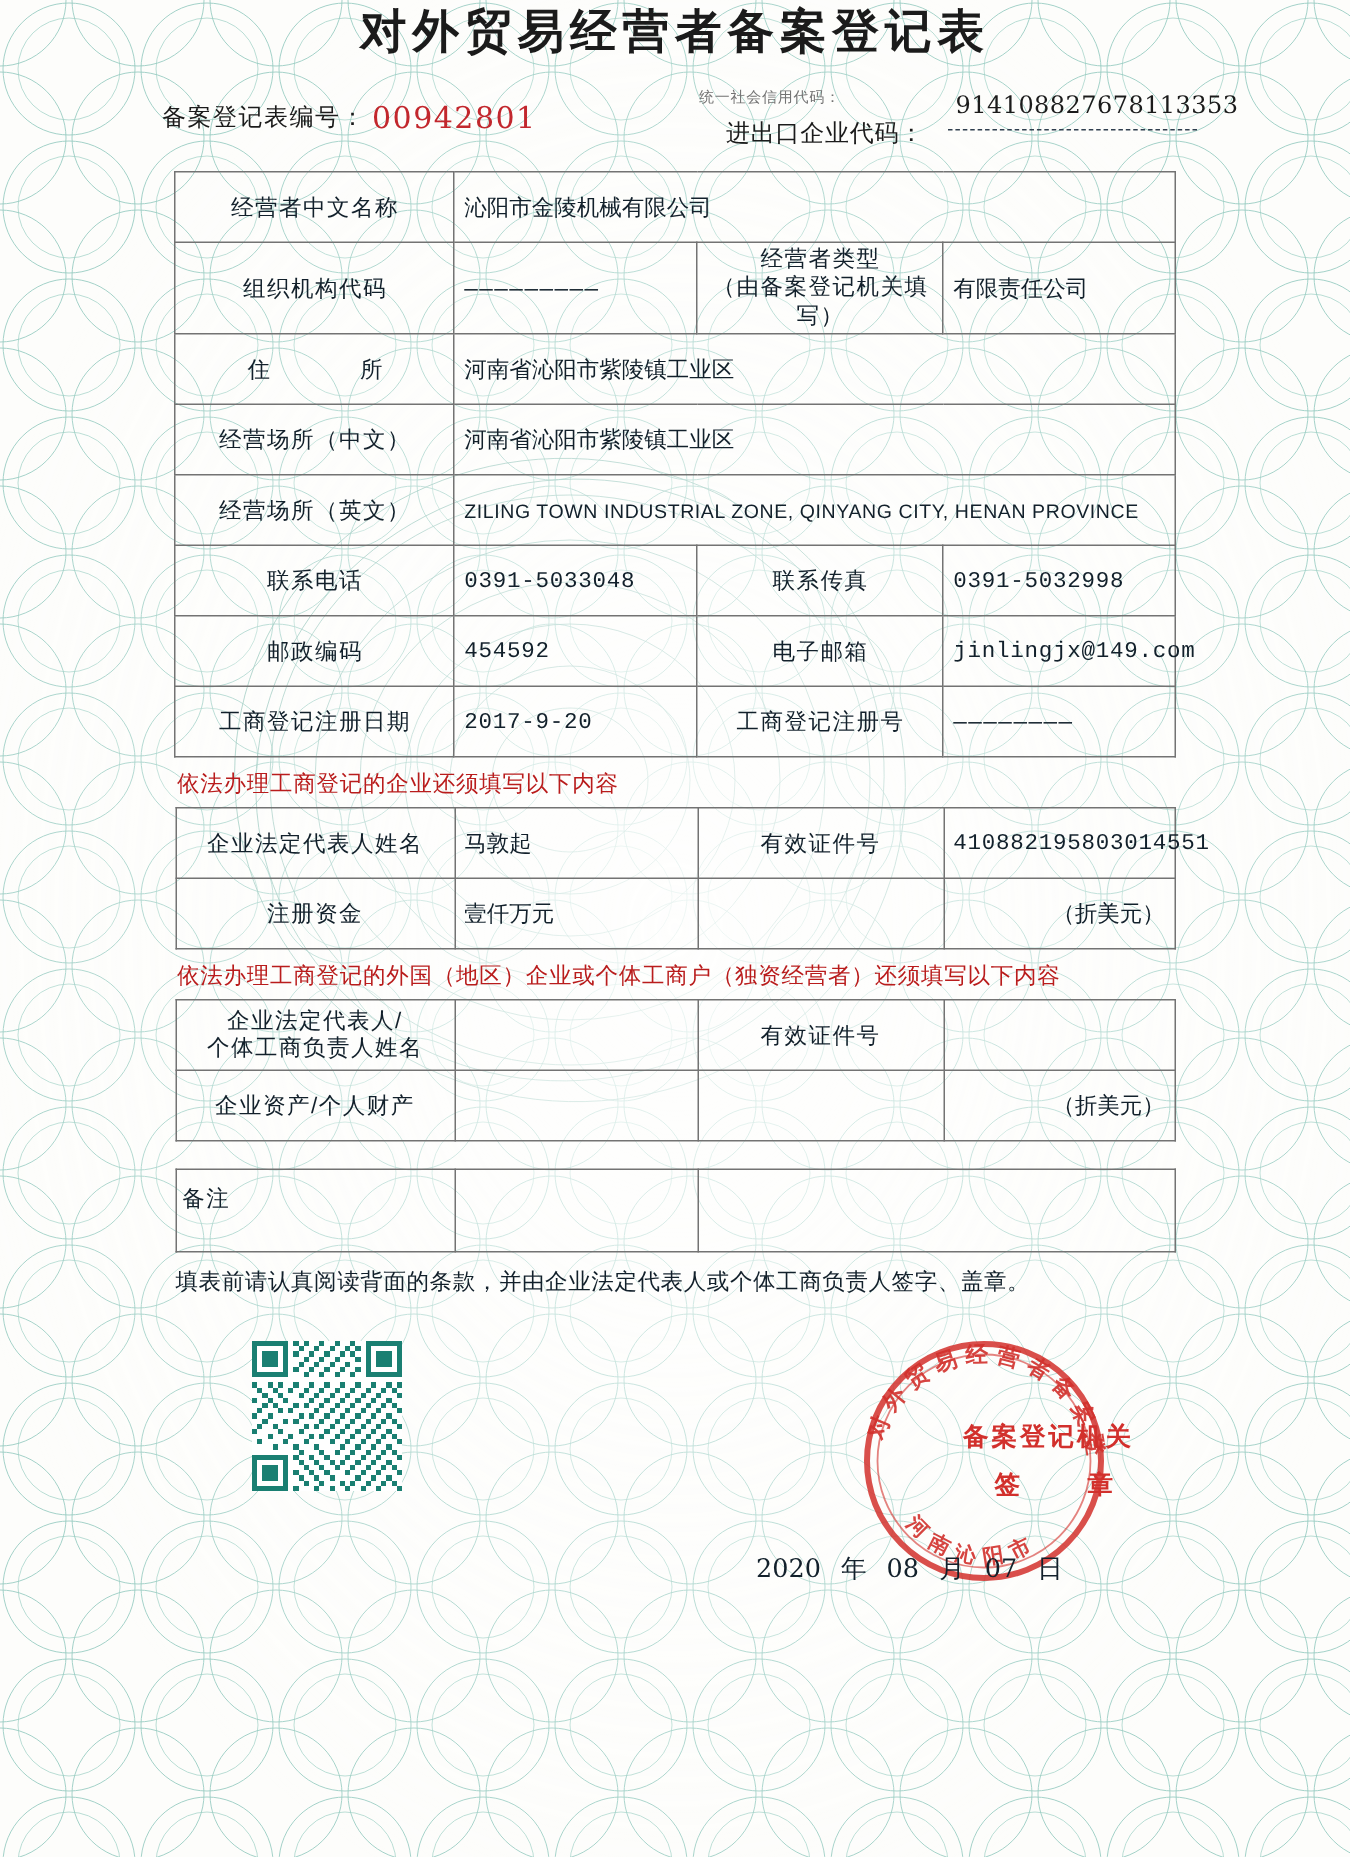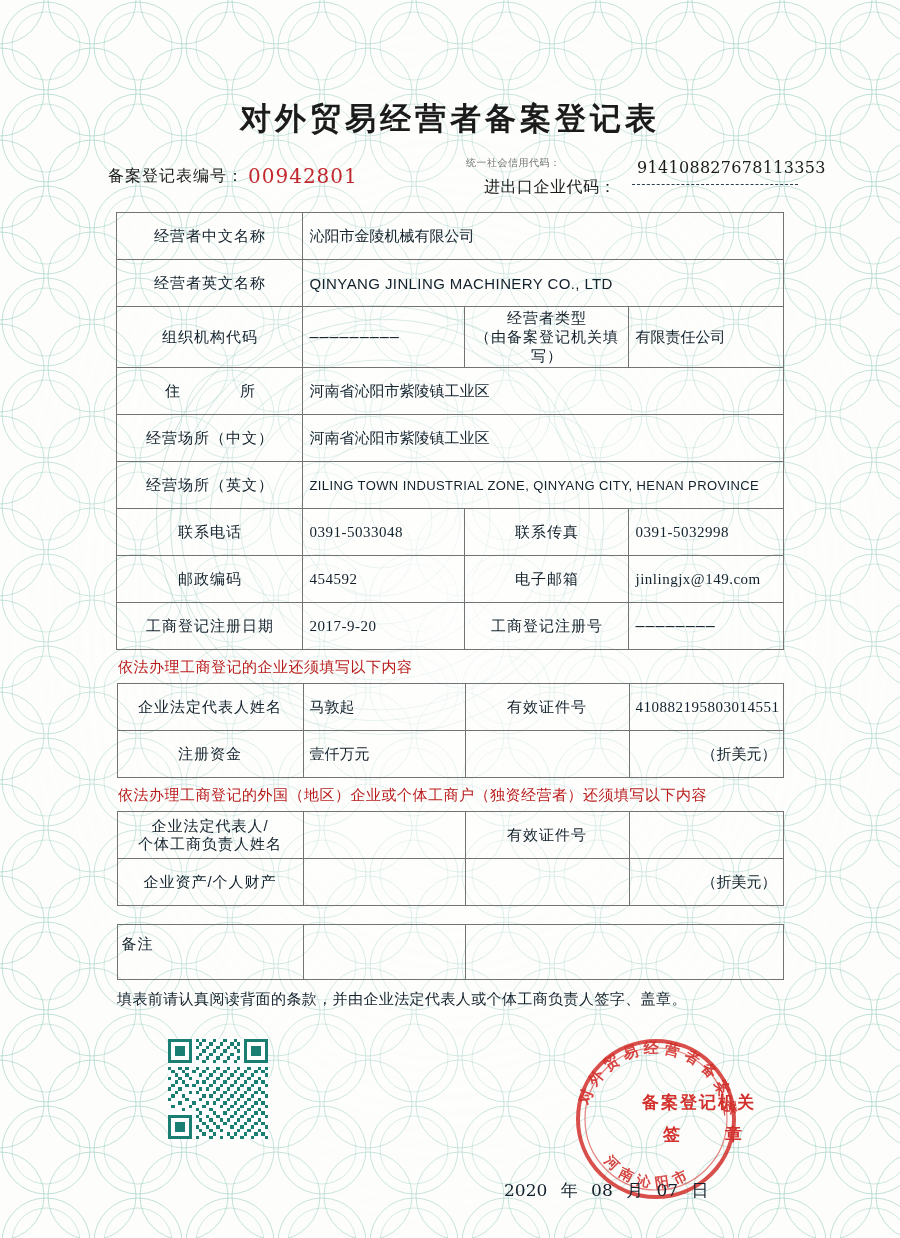--- a/index.html
+++ b/index.html
@@ -31,21 +31,20 @@
     padding: 0;
   }
 
   .doc-title {
     text-align: center;
     font-family: "DejaVu Sans", sans-serif;
     font-weight: bold;
     font-size: 31px;
     letter-spacing: 4px;
     color: #1b1b1b;
-    margin-top: 98px;
   }
 
   .header-row {
     position: relative;
     height: 58px;
     margin-top: 14px;
   }
   .reg-no-label {
     position: absolute;
     left: 108px;
@@ -129,21 +128,21 @@
   }
   .val-en {
     font-family: "Liberation Sans", sans-serif;
     font-size: 14.5px;
     letter-spacing: 0.4px;
   }
   .val-en.small {
     font-size: 13px;
   }
   .val-num {
-    font-family: Liberation Serif, serif;
+    font-family: Liberation Mono, monospace;
     font-size: 15.5px;
     letter-spacing: 0.5px;
   }
   .dashes {
     color: #33424f;
     letter-spacing: 1px;
     font-family: "DejaVu Sans Mono", monospace;
     font-size: 13px;
   }
   .two-line {
@@ -288,24 +287,20 @@
       <colgroup>
         <col style="width:186px">
           <col style="width:162px">
           <col style="width:164px">
           <col style="width:154px">
       </colgroup>
       <tbody>
         <tr>
           <td class="label">经营者中文名称</td>
           <td class="value val-cn" colspan="3">沁阳市金陵机械有限公司</td>
-        </tr>
-        <tr>
-          <td class="label">经营者英文名称</td>
-          <td class="value val-en" colspan="3">QINYANG JINLING MACHINERY CO., LTD</td>
         </tr>
         <tr>
           <td class="label">组织机构代码</td>
           <td class="value dashes">—————————</td>
           <td class="label two-line">
             <div>经营者类型</div>
             <div>（由备案登记机关填写）</div>
           </td>
           <td class="value val-cn">有限责任公司</td>
         </tr>

